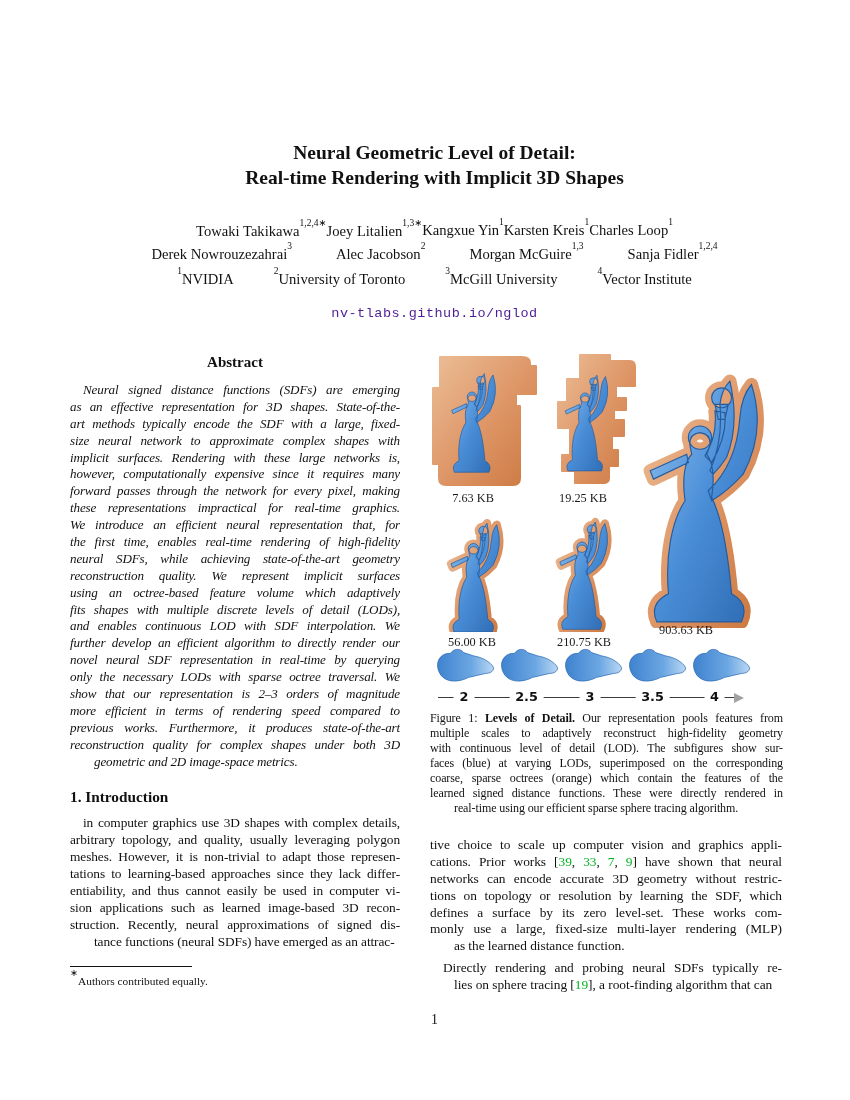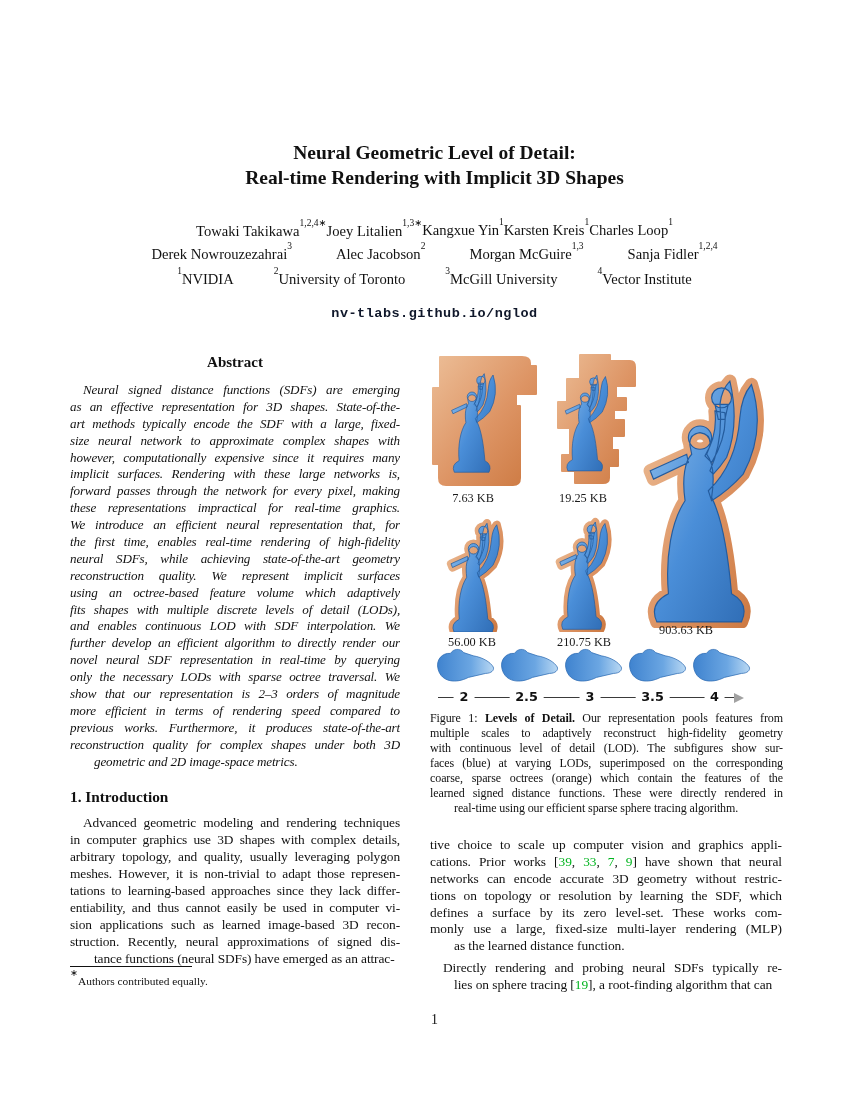--- a/index.html
+++ b/index.html
@@ -13,21 +13,21 @@
          font-size:19.5px;font-weight:bold;line-height:24.5px;}
   .authors{position:absolute;left:0;right:0;display:flex;justify-content:center;
            font-size:14.6px;white-space:nowrap;}
   .authors.r1{top:221px;}
   .authors.r2{top:245px;gap:44px;}
   .affils{position:absolute;top:270px;left:0;right:0;display:flex;justify-content:center;
           gap:40px;font-size:14.6px;white-space:nowrap;}
   .person sup, .footnote sup{font-size:9.5px;position:relative;top:-4px;}
   .url{position:absolute;top:303px;left:0;right:0;text-align:center;}
   .url a{font-family:"Liberation Mono", monospace;font-size:13.5px;letter-spacing:.5px;
-         color:#0f172a;text-decoration:none;font-weight:bold;}
+         color:#4c1d95;text-decoration:none;}
   
   .col-left{position:absolute;left:70px;top:354px;width:330px;}
   .abs-head{text-align:center;font-weight:bold;font-size:15px;}
   .abs-body{margin-top:11px;font-style:italic;font-size:13.1px;letter-spacing:-0.15px;}
   .intro-head{margin-top:18px;margin-bottom:9px;font-weight:bold;font-size:15.3px;}
   .intro-body{font-size:13.4px;letter-spacing:-0.1px;}
   .ln{height:16.9px;line-height:16.9px;overflow:hidden;
       text-align:justify;text-align-last:justify;}
   .ln.last{text-align-last:left;margin-left:24px;}
   .indent .ln:first-child{text-indent:13px;}
@@ -88,43 +88,42 @@
     <a href="#">nv-tlabs.github.io/nglod</a>
   </div>
 
   <section class="col-left">
     <div class="abs-head">Abstract</div>
     <div class="abs-body indent">
         <div class="ln">Neural signed distance functions (SDFs) are emerging</div>
         <div class="ln">as an effective representation for 3D shapes. State-of-the-</div>
         <div class="ln">art methods typically encode the SDF with a large, fixed-</div>
         <div class="ln">size neural network to approximate complex shapes with</div>
+        <div class="ln">implicit surfaces. Rendering with these large networks is,</div>
         <div class="ln">however, computationally expensive since it requires many</div>
-        <div class="ln">implicit surfaces. Rendering with these large networks is,</div>
         <div class="ln">forward passes through the network for every pixel, making</div>
         <div class="ln">these representations impractical for real-time graphics.</div>
         <div class="ln">We introduce an efficient neural representation that, for</div>
         <div class="ln">the first time, enables real-time rendering of high-fidelity</div>
         <div class="ln">neural SDFs, while achieving state-of-the-art geometry</div>
         <div class="ln">reconstruction quality. We represent implicit surfaces</div>
         <div class="ln">using an octree-based feature volume which adaptively</div>
         <div class="ln">fits shapes with multiple discrete levels of detail (LODs),</div>
         <div class="ln">and enables continuous LOD with SDF interpolation. We</div>
         <div class="ln">further develop an efficient algorithm to directly render our</div>
         <div class="ln">novel neural SDF representation in real-time by querying</div>
         <div class="ln">only the necessary LODs with sparse octree traversal. We</div>
         <div class="ln">show that our representation is 2–3 orders of magnitude</div>
         <div class="ln">more efficient in terms of rendering speed compared to</div>
         <div class="ln">previous works. Furthermore, it produces state-of-the-art</div>
         <div class="ln">reconstruction quality for complex shapes under both 3D</div>
         <div class="ln last">geometric and 2D image-space metrics.</div>
       </div>
     <div class="intro-head">1. Introduction</div>
     <div class="intro-body indent">
-        <div class="ln">Advanced geometric modeling and rendering techniques</div>
         <div class="ln">in computer graphics use 3D shapes with complex details,</div>
         <div class="ln">arbitrary topology, and quality, usually leveraging polygon</div>
         <div class="ln">meshes. However, it is non-trivial to adapt those represen-</div>
         <div class="ln">tations to learning-based approaches since they lack differ-</div>
         <div class="ln">entiability, and thus cannot easily be used in computer vi-</div>
         <div class="ln">sion applications such as learned image-based 3D recon-</div>
         <div class="ln">struction. Recently, neural approximations of signed dis-</div>
         <div class="ln last">tance functions (neural SDFs) have emerged as an attrac-</div>
       </div>
   </section>

